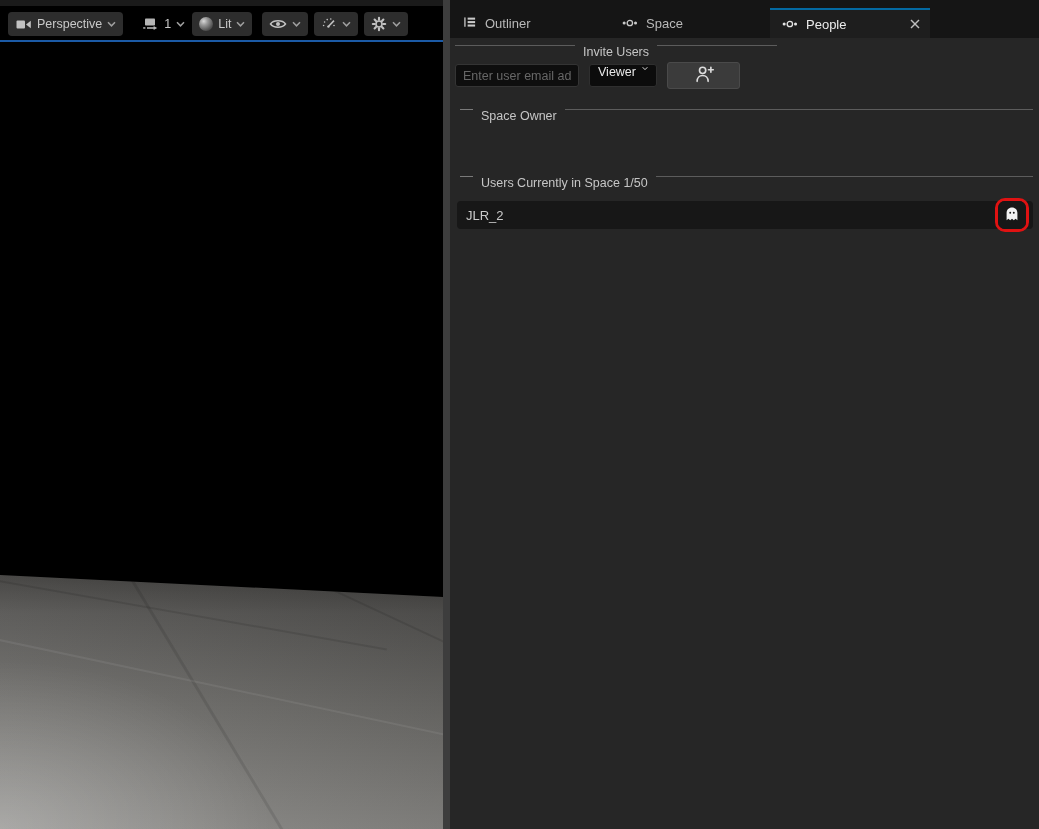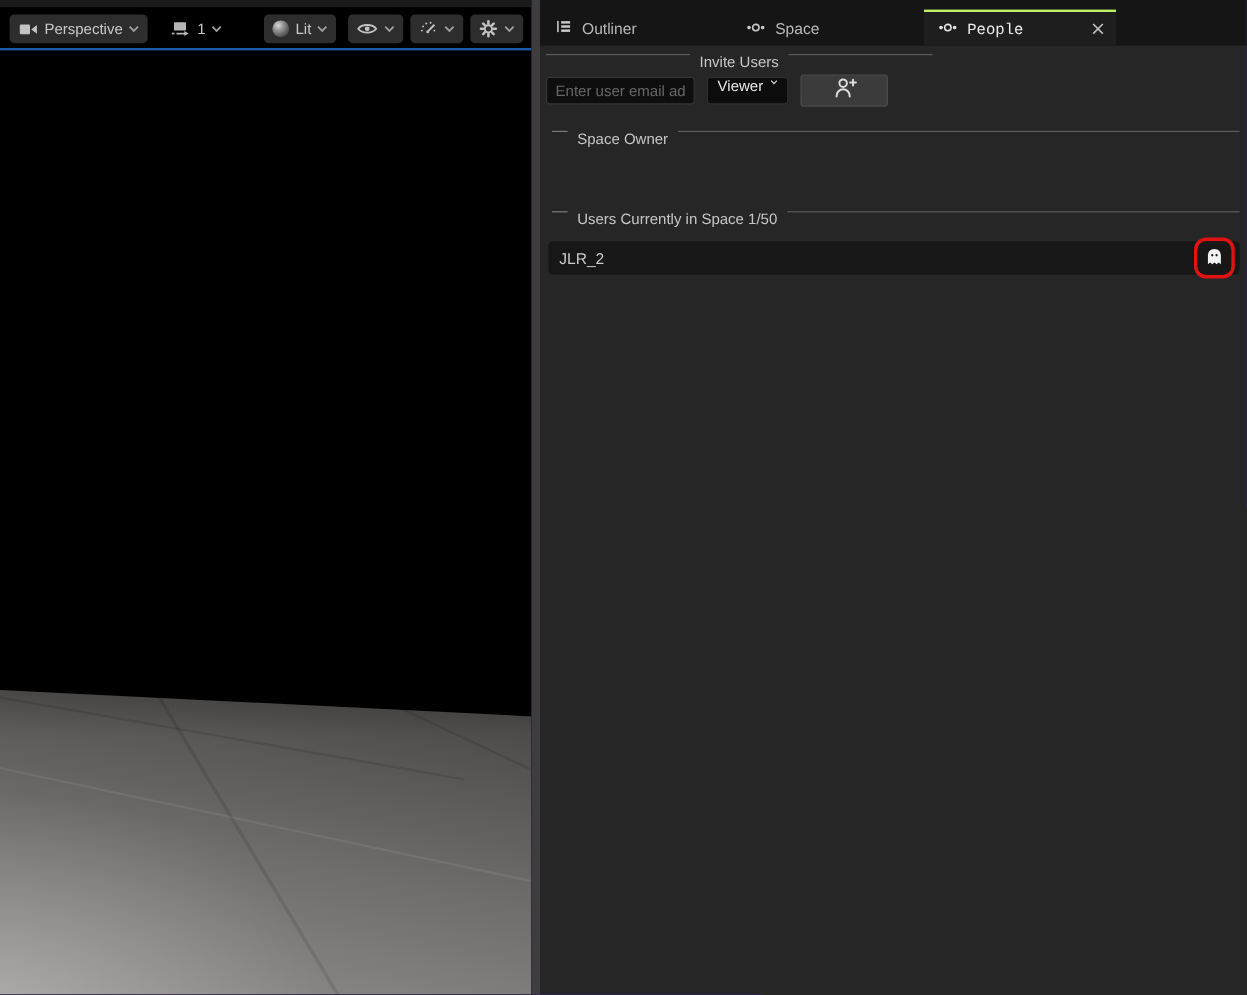--- a/index.html
+++ b/index.html
@@ -1,17 +1,17 @@
 <!DOCTYPE html>
 <html><head>
 <meta charset="utf-8">
 <style>
   * { margin:0; padding:0; box-sizing:border-box; }
   html,body { width:1039px; height:829px; background:#262626; font-family:"Liberation Sans", sans-serif; }
-  .app { position:relative; width:1039px; height:829px; overflow:hidden; background:#4c1d95; }
+  .app { position:relative; width:1039px; height:829px; overflow:hidden; background:#0f766e; }
 
   
   .viewport { position:absolute; left:0; top:0; width:443px; height:829px; background:#000; overflow:hidden; }
   .vp-topstrip { position:absolute; left:0; top:0; width:100%; height:6px; background:#1a1a1a; }
   .floor { position:absolute; left:0; top:0; width:443px; height:829px;
            clip-path:polygon(0 575px, 443px 597px, 443px 829px, 0 829px);
            background:
              radial-gradient(ellipse 420px 260px at 0% 100%, rgba(255,255,255,0.22), rgba(255,255,255,0) 65%),
              linear-gradient(to right, rgba(255,255,255,0.05), rgba(0,0,0,0.10)),
              linear-gradient(to bottom, #3f3e3c 69.5%, #565553 74%, #6e6d6a 85%, #8c8b88 100%); }
@@ -32,21 +32,21 @@
             background:radial-gradient(circle at 34% 30%, #d9d9d9 0%, #9c9c9c 28%, #4f4f4f 72%, #383838 100%); }
 
   
   .divider { position:absolute; left:443px; top:0; width:7px; height:829px; background:#3d3d3d; }
 
   
   .panel { position:absolute; left:450px; top:0; width:589px; height:829px; background:#262626; }
   .tabbar { position:absolute; left:0; top:0; width:589px; height:38px; background:#151515; display:flex; }
   .tab { width:160px; height:30px; margin-top:8px; display:flex; align-items:center; gap:8px;
          padding:0 10px 0 12px; color:#b9b9b9; font-size:13px; }
-  .tab.active { background:#1e1e1e; border-top:2px solid #bef264; color:#ececec;font-family:Liberation Mono, monospace; }
+  .tab.active { background:#1e1e1e; border-top:2px solid #0369a1; color:#ececec; }
   .tab .spacer { flex:1; }
 
   .content { position:absolute; left:0; top:38px; width:589px; height:791px; }
 
   .sec-head { position:absolute; display:flex; align-items:flex-start; gap:8px; color:#c6c6c6; font-size:12.5px; }
   .sec-line { height:1px; background:#5c5c5c; flex:1; }
   .sec-dash { width:13px; height:1px; background:#7a7a7a; }
 
   .invite-head { left:5px; top:7px; width:322px; }
   .invite-row  { position:absolute; left:0; top:24px; width:589px; height:30px; }
@@ -111,21 +111,21 @@
               <line x1="5" y1="12" x2="12.6" y2="12" stroke="#b5b5b5" stroke-width="1.6"></line>
               <polygon points="15.2,12 11.6,9.9 11.6,14.1" fill="#b5b5b5"></polygon>
             </svg>
         </span>
         <span>1</span>
         <svg class="chev" width="9" height="6" viewBox="0 0 9 6">
             <polyline points="1,1.2 4.5,4.8 8,1.2" fill="none" stroke="#9f9f9f" stroke-width="1.5"></polyline>
           </svg>
       </div>
 
-      <div class="vp-btn" style="margin-left:28px;">
+      <div class="vp-btn" style="">
         <span class="sphere"></span>
         <span>Lit</span>
         <svg class="chev" width="9" height="6" viewBox="0 0 9 6">
             <polyline points="1,1.2 4.5,4.8 8,1.2" fill="none" stroke="#9f9f9f" stroke-width="1.5"></polyline>
           </svg>
       </div>
 
       <div class="vp-btn" style="margin-left:10px;">
         <span>
           <svg width="18" height="12" viewBox="0 0 18 12">

